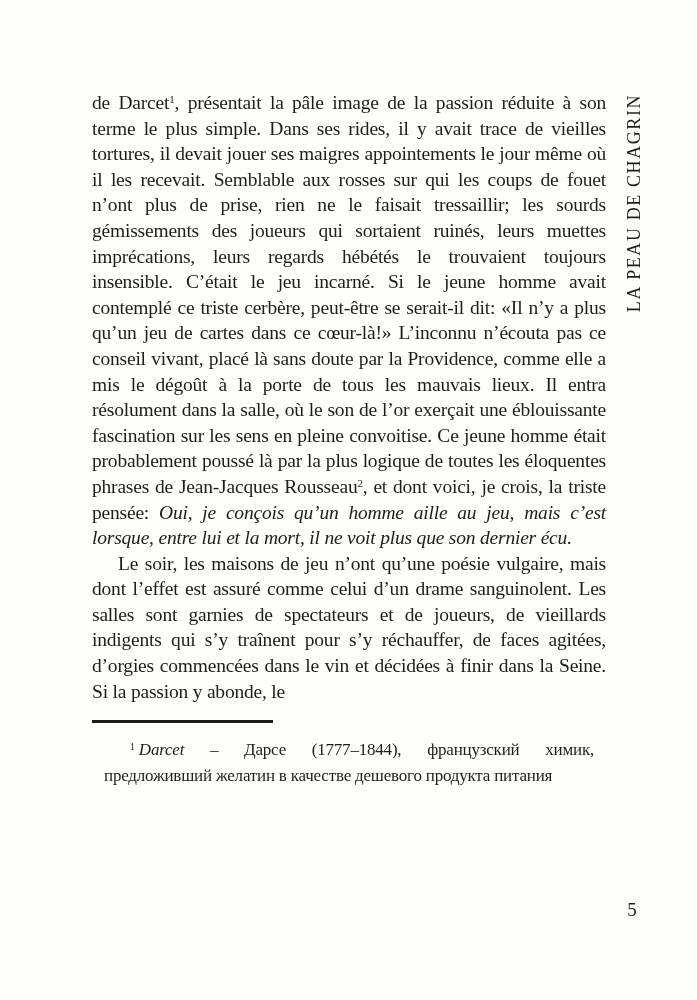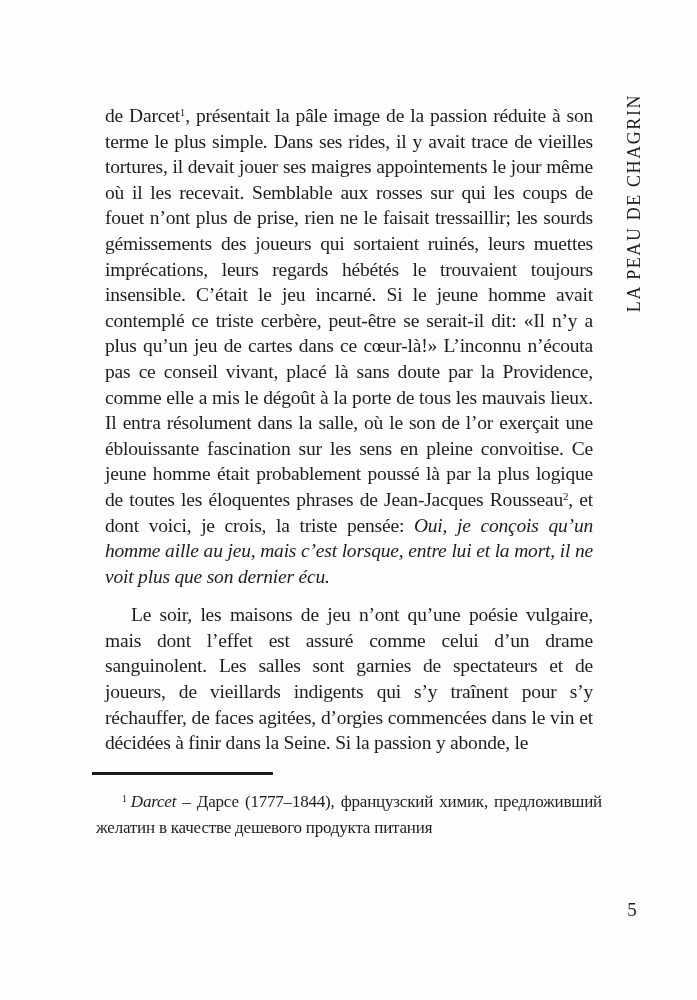--- a/index.html
+++ b/index.html
@@ -14,42 +14,42 @@
     background: #fdfdfc;
     color: #1d1d1b;
     overflow: hidden;
   }
   .text-block {
     position: absolute;
     left: 92px; top: 90px;
     width: 514px;
   }
   .paragraphs p.para {
-    margin: 13px;
+    margin: 0;
     font-size: 19.5px;
     line-height: 25.6px;
     letter-spacing: -0.2px;
     text-align: justify;
   }
   .paragraphs p.para.indent { text-indent: 26px; }
   .para i, .footnote i { font-style: italic; }
   sup {
     font-size: 11px;
     line-height: 0;
     vertical-align: baseline;
     position: relative;
     top: -6px;
   }
   .footnote-rule {
     width: 181px; height: 3px;
     background: #1a1a18;
     margin: 16px 0 14px 0;
   }
   .footnotes p.footnote {
-    margin: 4px;
+    margin: 12px;
     font-size: 17px;
     line-height: 25.8px;
     letter-spacing: -0.2px;
     text-align: justify;
     text-indent: 26px;
   }
   .footnotes p.footnote sup { font-size: 10px; top: -5px; margin-right: 4px; }
   .margin-title-anchor {
     position: absolute;
     left: 634px; top: 203px;

